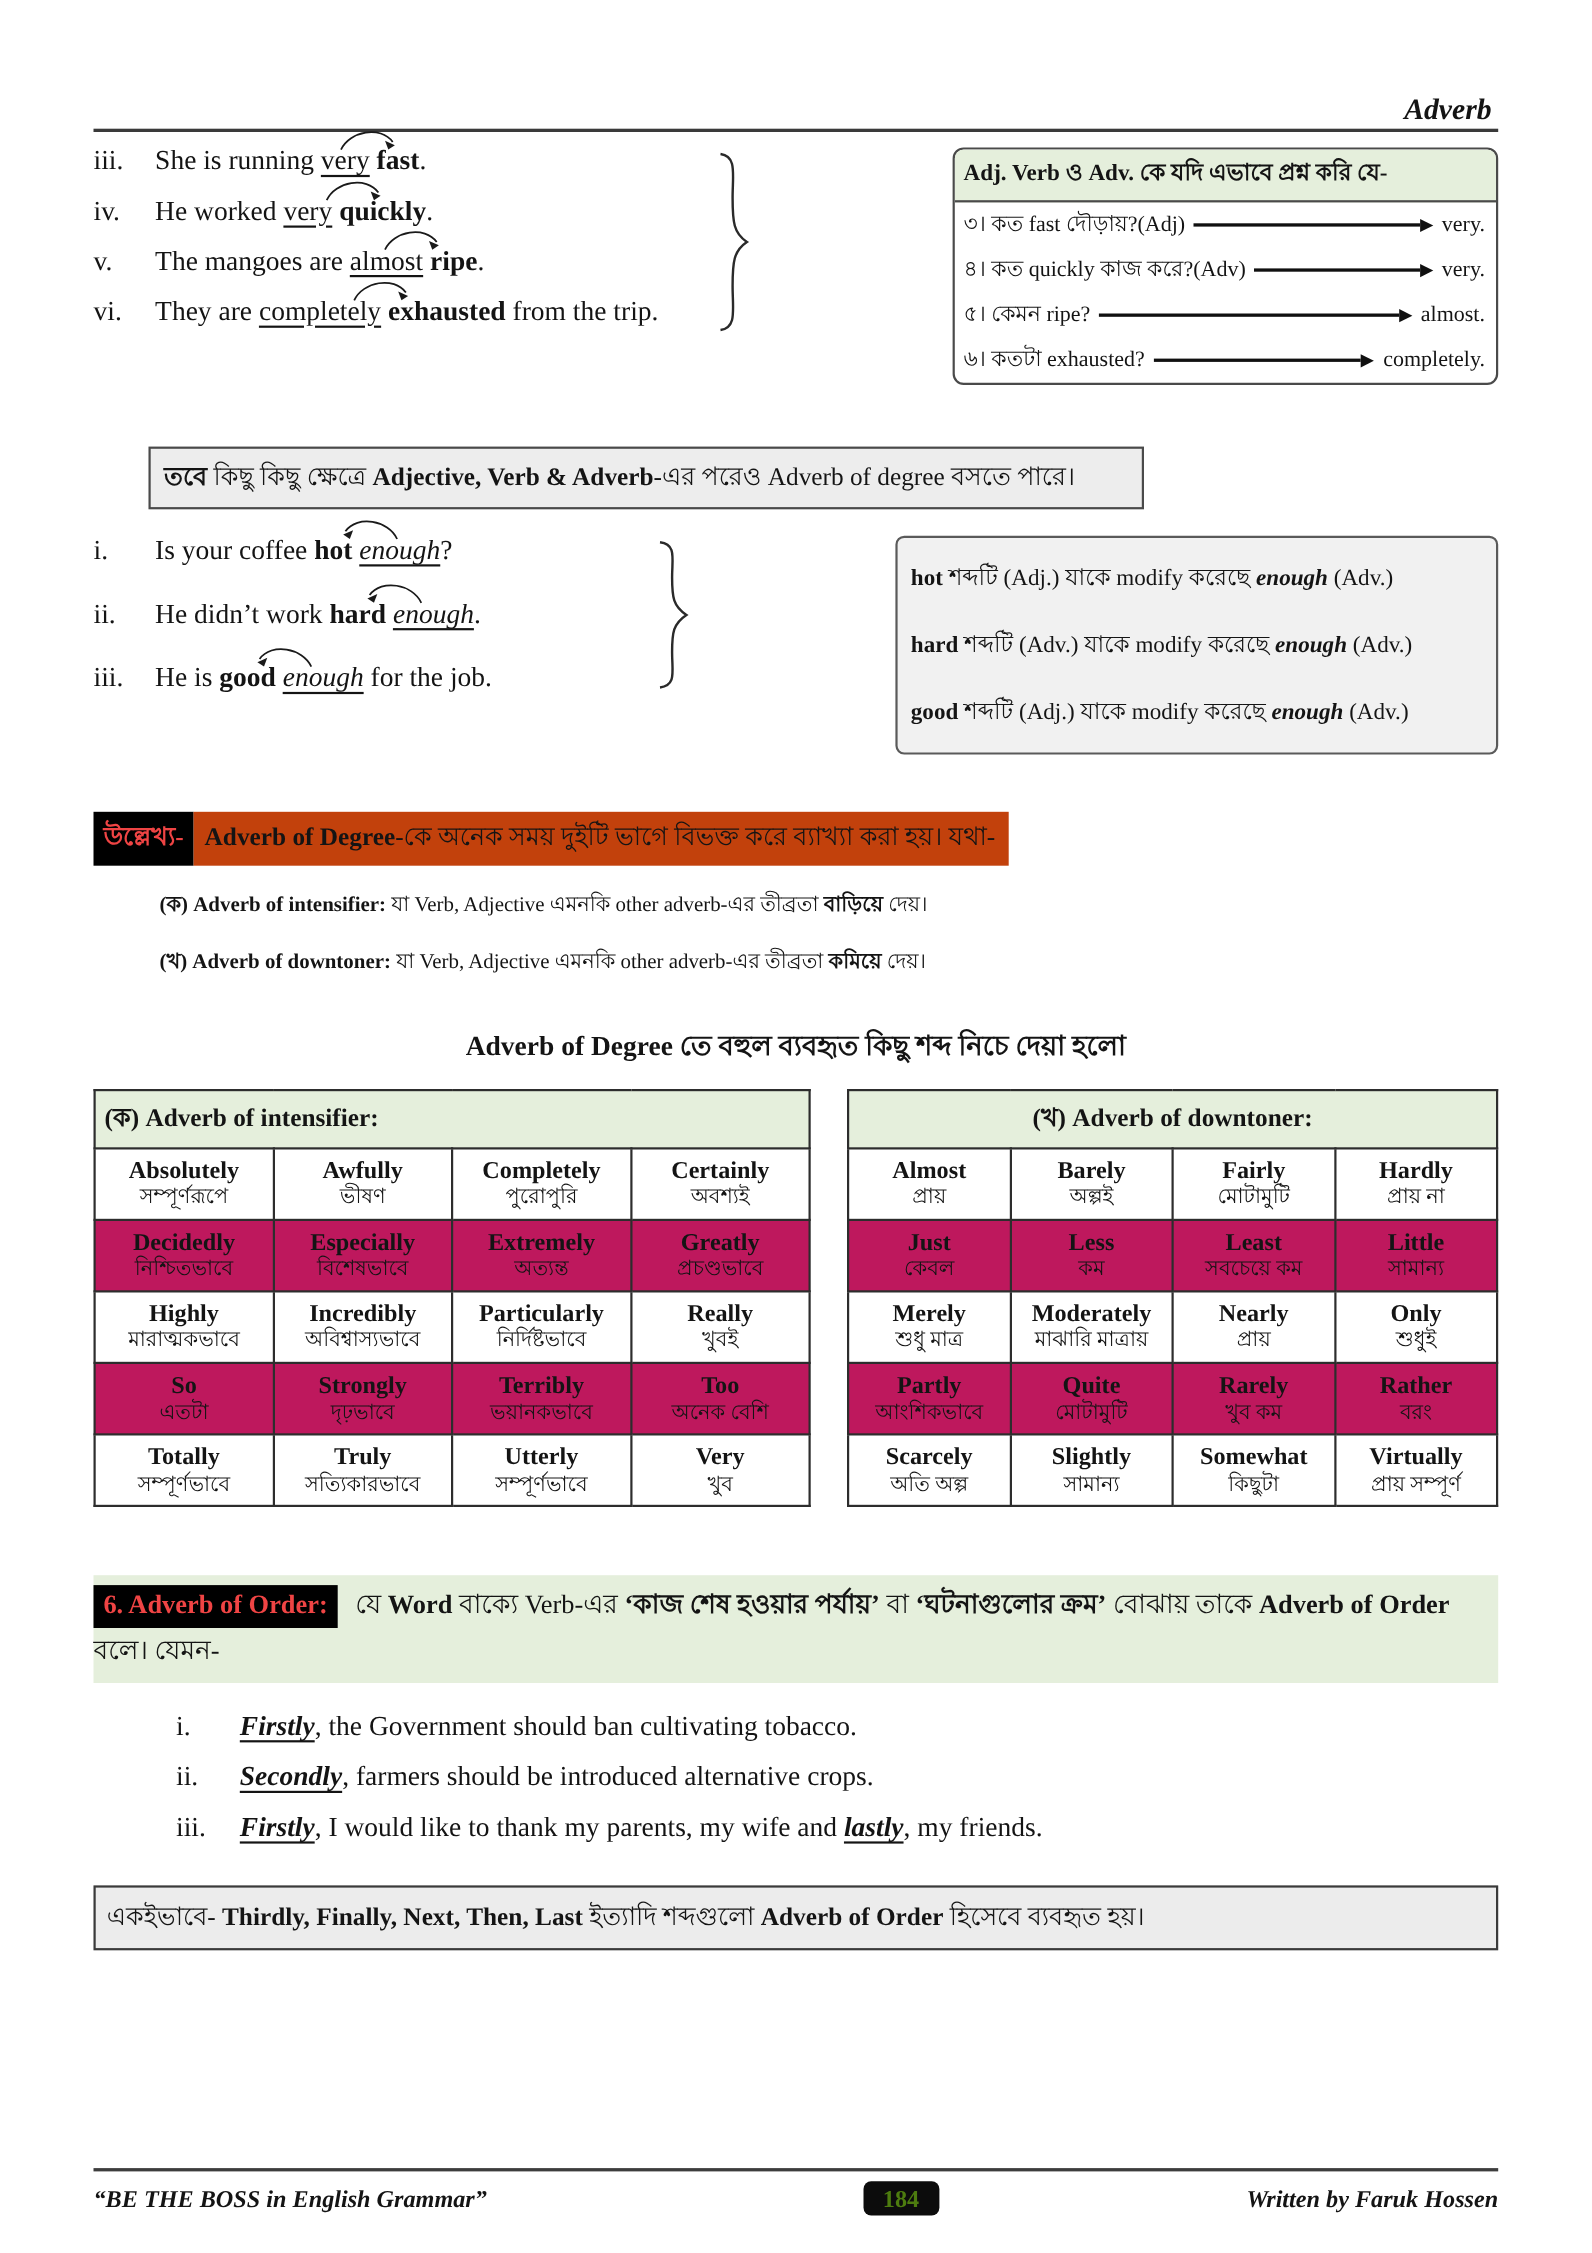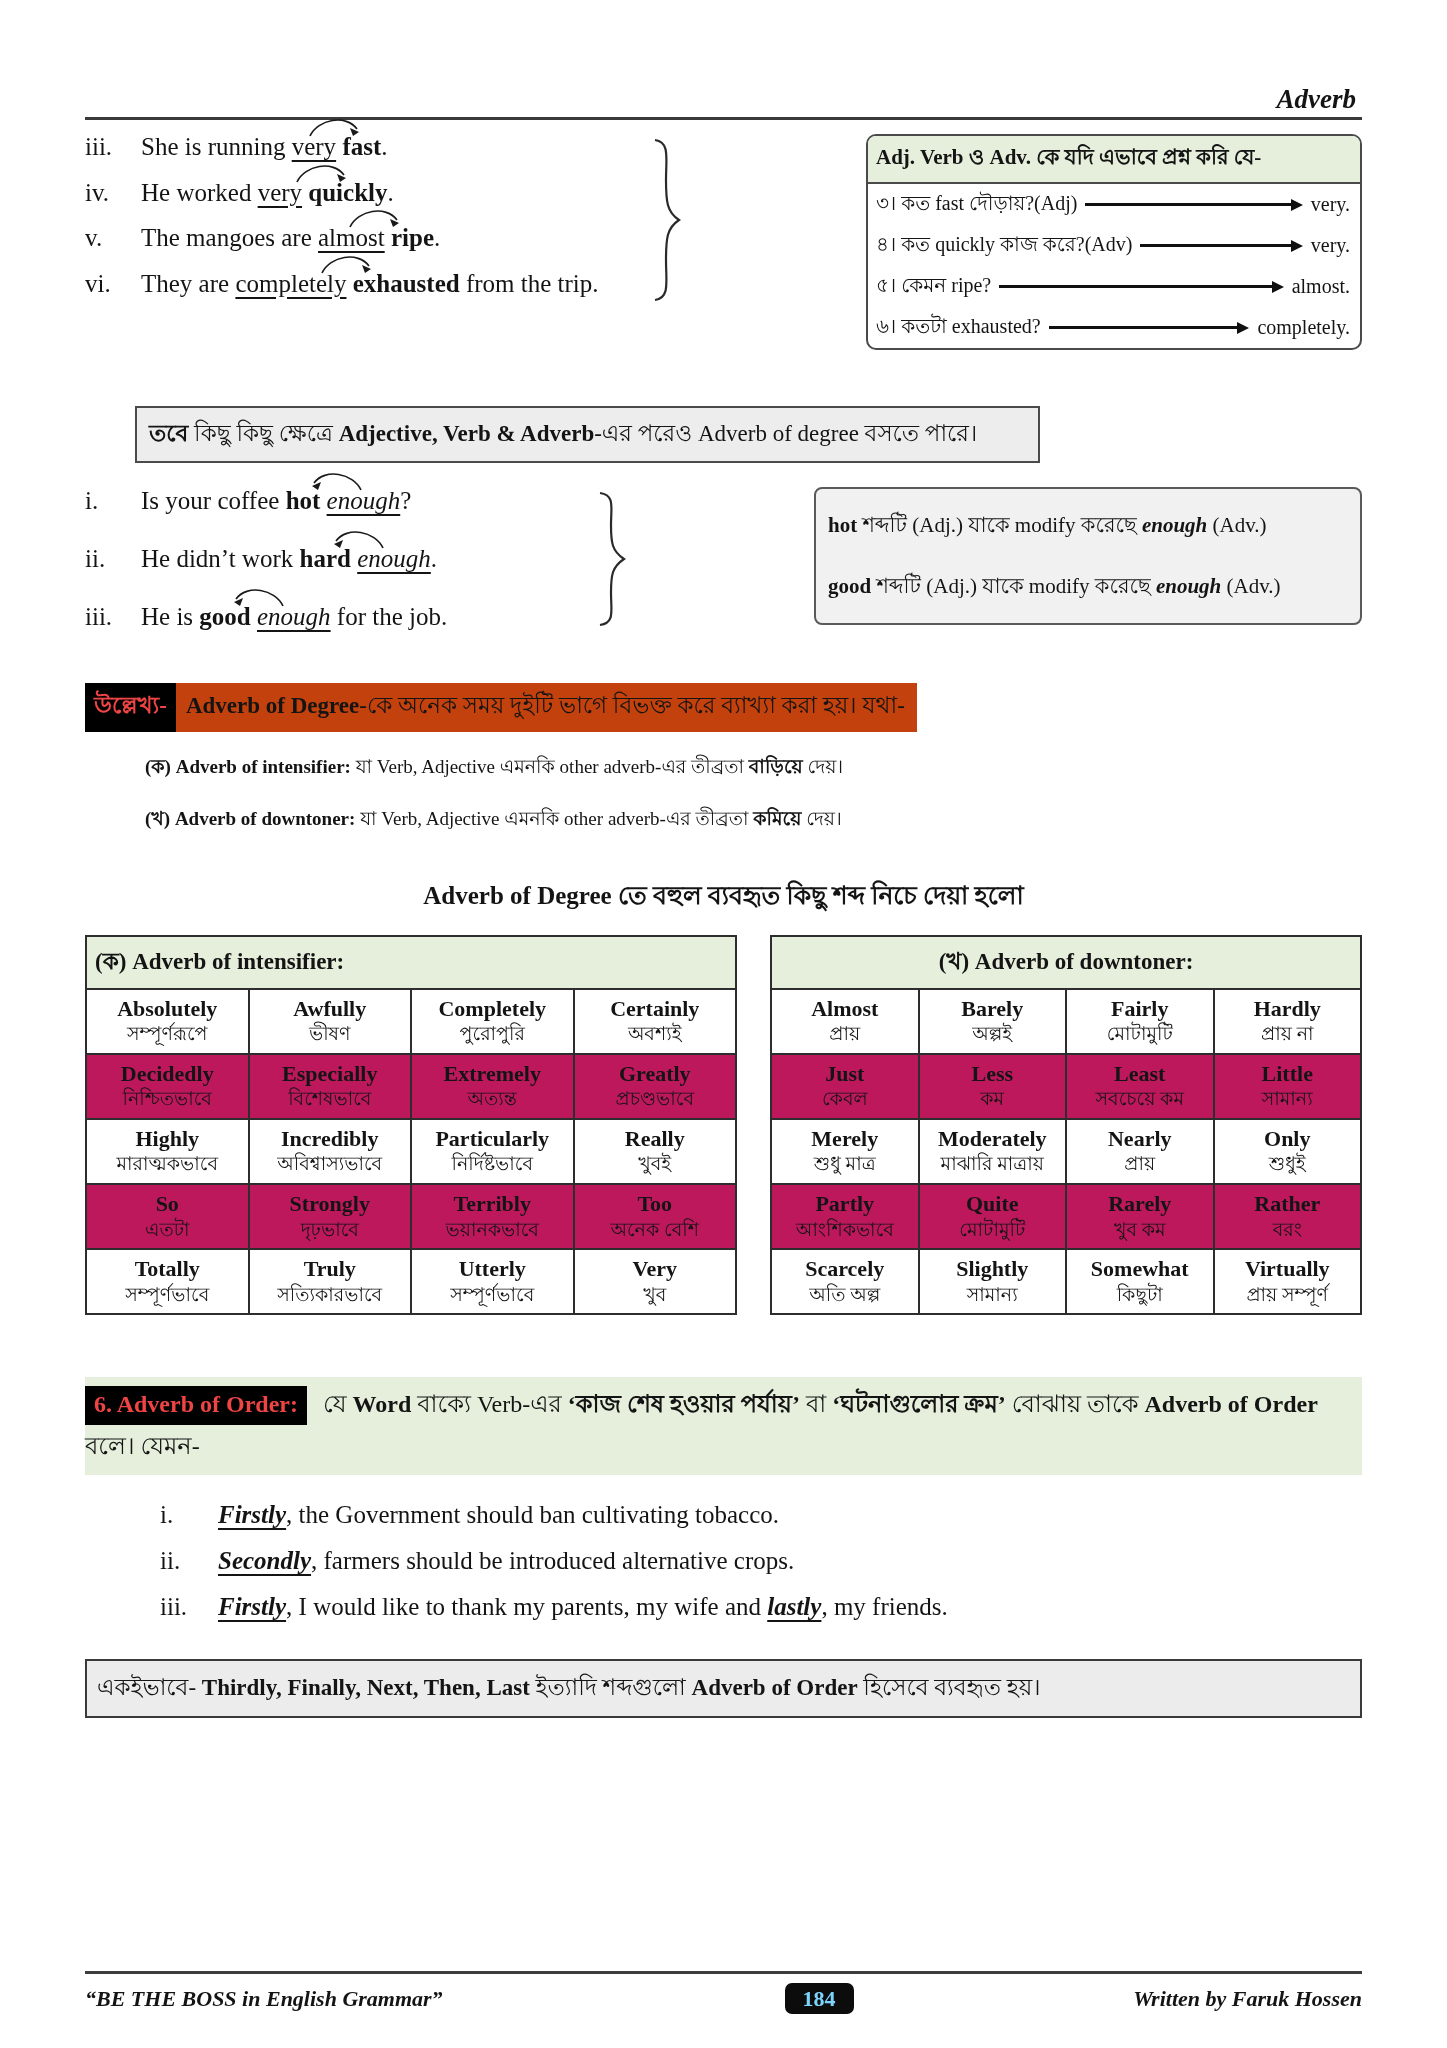--- a/index.html
+++ b/index.html
@@ -84,21 +84,21 @@
   .oex-num{width:58px;flex:0 0 58px;}
 
   .bottom-note{margin-top:38px;border:2px solid #3a3a3a;background:#ececec;font-size:23px;
     padding:8px 10px;box-sizing:border-box;}
 
   
   .footer{position:absolute;left:85px;right:85px;bottom:36px;}
   .footrule{border-top:3px solid #3d3d3d;}
   .foot-row{display:flex;align-items:center;margin-top:12px;}
   .foot-left,.foot-right{font-size:22px;font-weight:bold;font-style:italic;}
-  .foot-badge{margin:0 auto;background:#0c0c0c;color:#7dd3fc;font-size:22px;font-weight:bold;
+  .foot-badge{margin:0 auto;background:#0c0c0c;color:#4d7c0f;font-size:22px;font-weight:bold;
     padding:3px 18px;border-radius:7px;}
   .foot-right{margin-left:auto;}
   .foot-left{flex:0 0 420px;}
   .foot-center{flex:1;text-align:center;}
   b{font-weight:bold;}
 </style>
 </head>
 <body>
 
 <div class="page">
@@ -214,20 +214,21 @@
               </svg></span><span> for the job.</span></span>
       </div>
     </div>
 
     <svg class="brace" width="34" height="140" viewBox="0 0 34 140">
       <path d="M5 4 C 20 6, 16 18, 16 36 C 16 54, 17 62, 29 70 C 17 78, 16 86, 16 104 C 16 122, 20 134, 5 136" fill="none" stroke="#2a2a2a" stroke-width="2.2"></path>
     </svg>
 
     <div class="ebox">
       <div class="ebox-row"><b>hot</b><span> শব্দটি (Adj.) যাকে modify করেছে </span><b class="it">enough</b><span> (Adv.)</span></div>
+      <div class="ebox-row"><b>hard</b><span> শব্দটি (Adv.) যাকে modify করেছে </span><b class="it">enough</b><span> (Adv.)</span></div>
       <div class="ebox-row"><b>good</b><span> শব্দটি (Adj.) যাকে modify করেছে </span><b class="it">enough</b><span> (Adv.)</span></div>
     </div>
   </div>
 
   <div class="ul-row">
     <span class="black-label">উল্লেখ্য-</span>
     <span class="green-text"><b>Adverb of Degree</b><span>-কে অনেক সময় দুইটি ভাগে বিভক্ত করে ব্যাখ্যা করা হয়। যথা-</span></span>
   </div>
 
   <div class="point"><b>(ক) Adverb of intensifier:</b><span> যা Verb, Adjective এমনকি other adverb-এর তীব্রতা </span><b>বাড়িয়ে</b><span> দেয়।</span></div>

